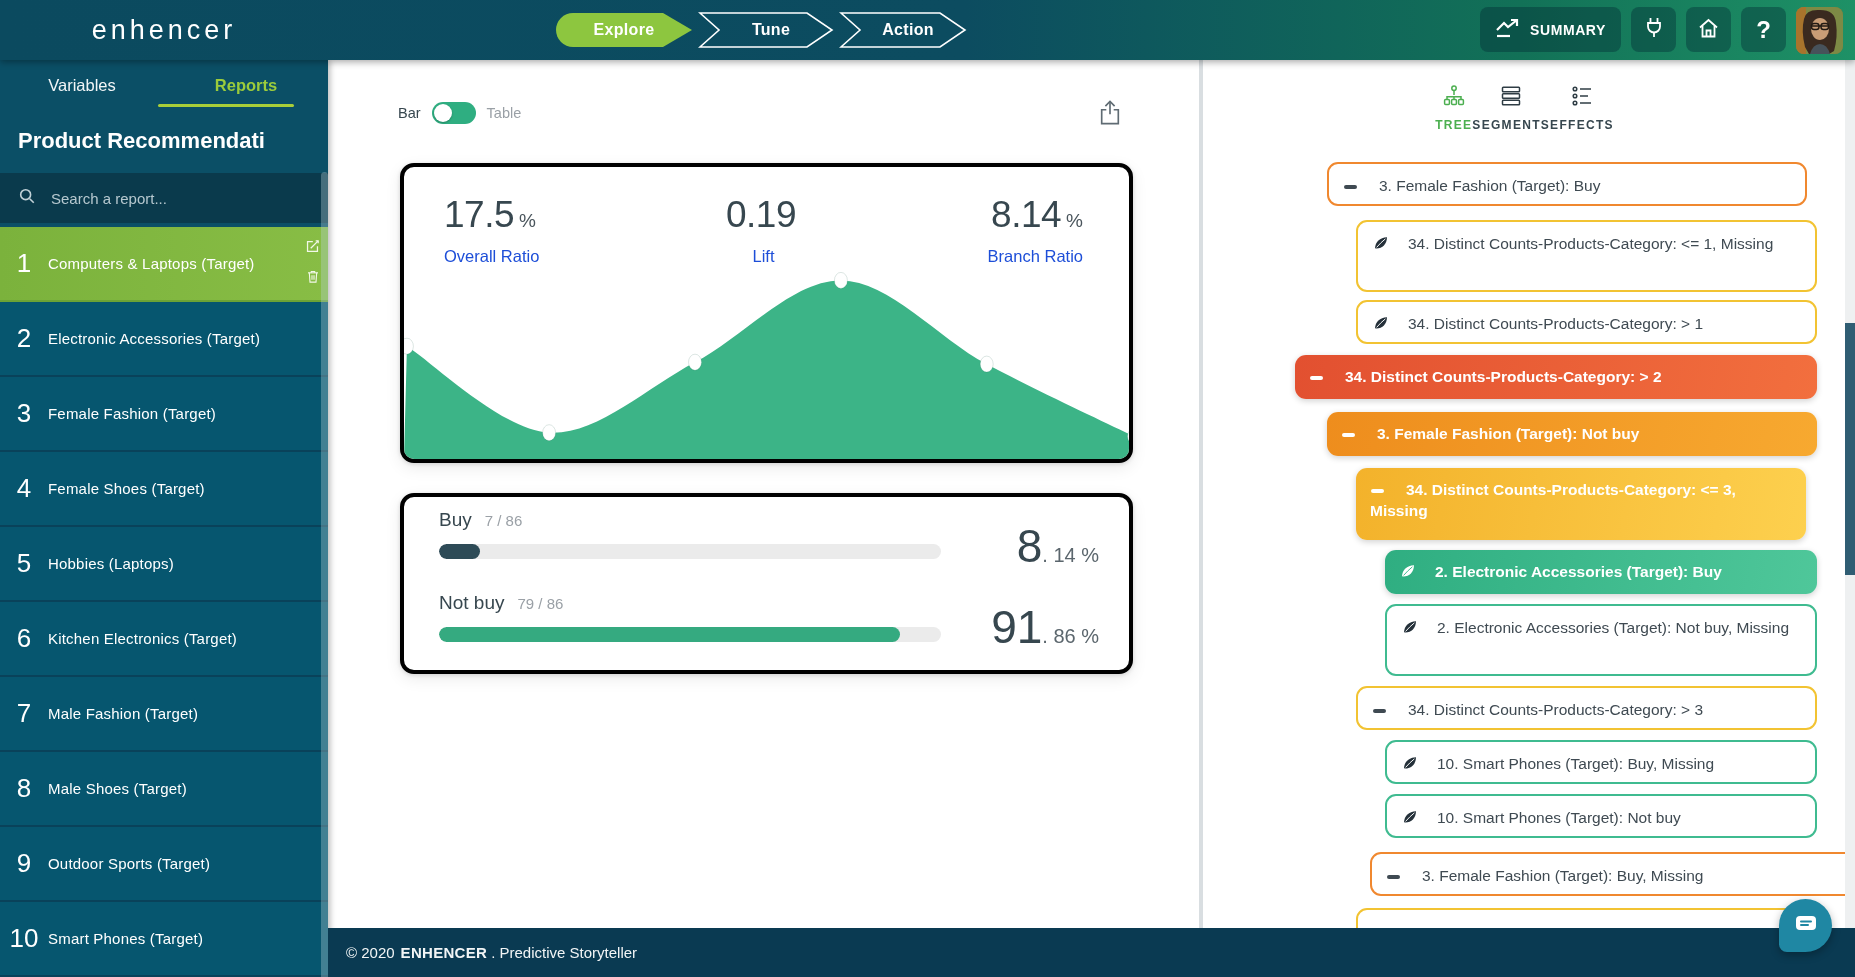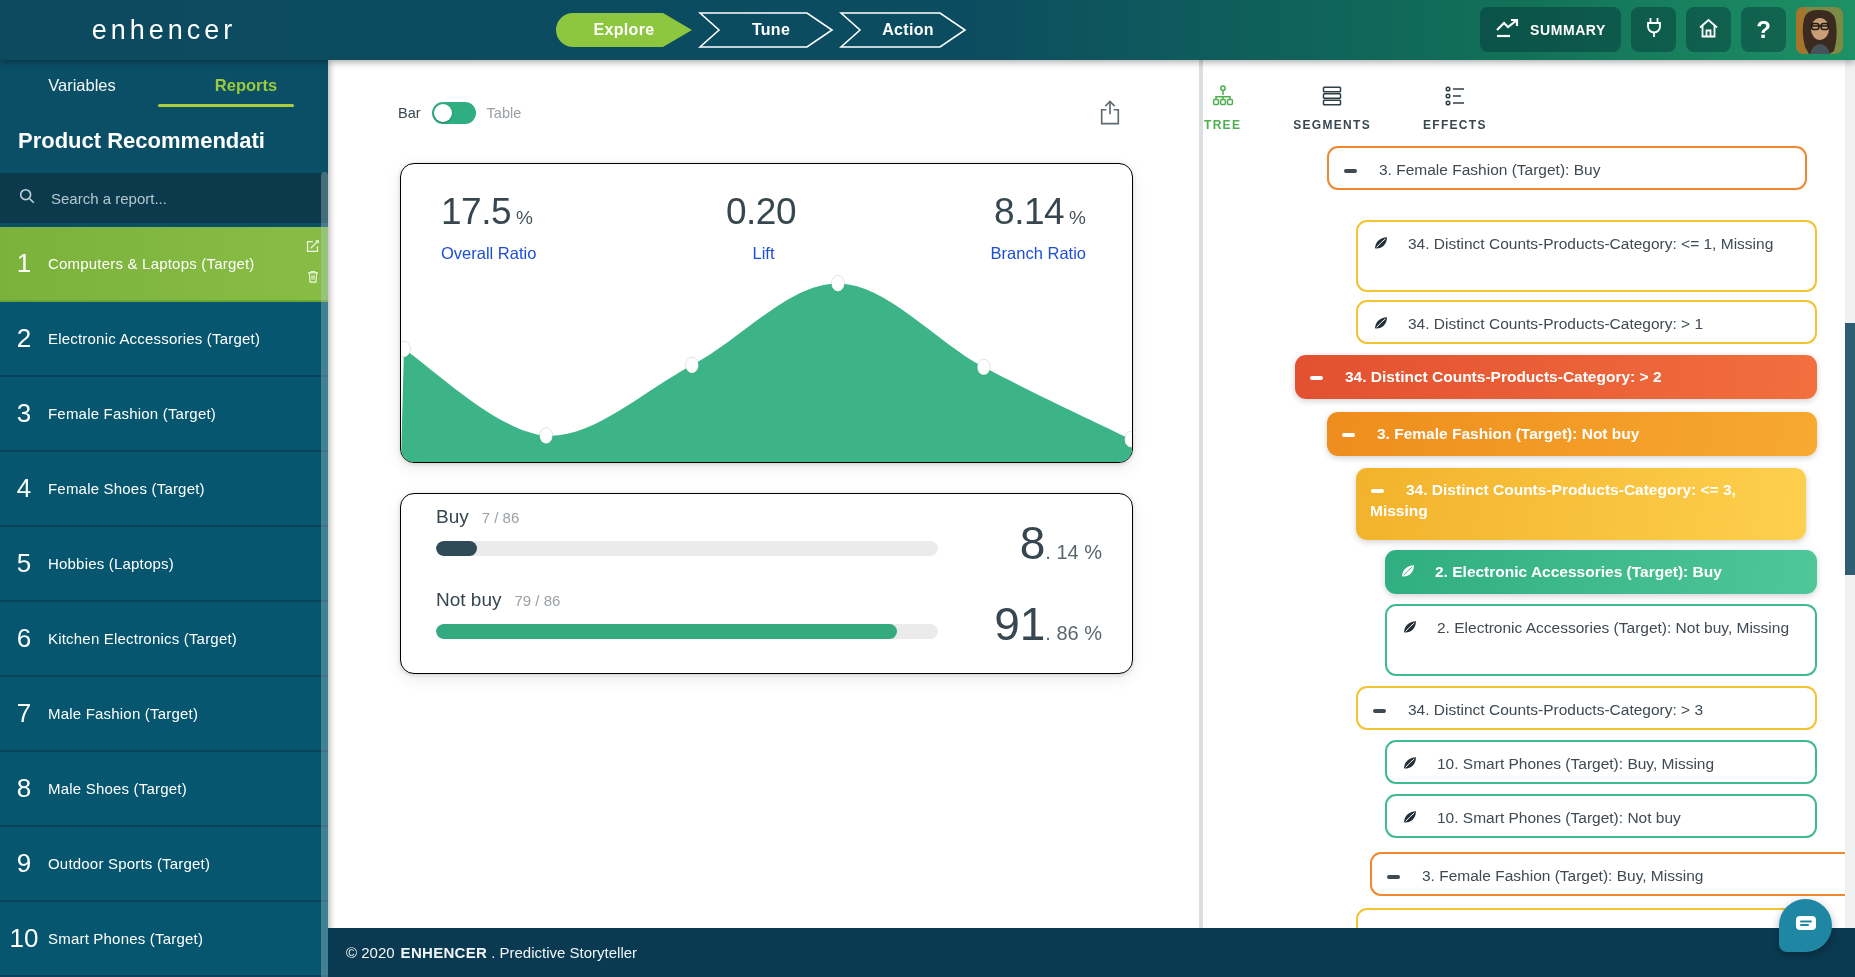--- a/index.html
+++ b/index.html
@@ -42,41 +42,41 @@
     display:flex;align-items:center;padding-left:18px;font-size:15px;z-index:25}
   .footer b{font-weight:700;margin:0 4px 0 6px;letter-spacing:.3px}
   
   .main{position:absolute;left:328px;top:60px;width:873px;height:868px;background:#fff}
   .toggle-row{position:absolute;left:70px;top:42px;display:flex;align-items:center;gap:11px}
   .tg-l{font-size:14.5px;color:#37474f}
   .tg-r{font-size:14.5px;color:#9aa0a6}
   .switch{width:44px;height:22px;border-radius:11px;background:#2fae81;position:relative;cursor:pointer}
   .knob{position:absolute;left:2px;top:2px;width:18px;height:18px;border-radius:50%;background:#fff;box-shadow:0 1px 2px rgba(0,0,0,.25)}
   .export{position:absolute;left:770px;top:38px;cursor:pointer}
-  .card{position:absolute;background:#fff;border-radius:14px;border:1px solid #000000;
+  .card{position:absolute;background:#fff;border-radius:14px;border:4px solid #000000;
     box-shadow:0 1px 4px rgba(0,0,0,.14),0 5px 16px rgba(0,0,0,.08);box-sizing:border-box}
   .card1{left:72px;top:103px;width:733px;height:300px;overflow:hidden}
   .stats{display:flex;justify-content:space-between;padding:27px 46px 0 40px}
   .stat .v{font-size:37px;color:#37474f;letter-spacing:-.5px}
   .stat .u{font-size:19px;color:#4a555c;margin-left:5px}
   .stat .l{font-size:16.5px;color:#1d4ed8;margin-top:11px}
   .chartbox{position:absolute;left:0;right:0;bottom:0;height:188px}
   .card2{left:72px;top:433px;width:733px;height:181px}
   .oc{position:absolute;left:35px;display:flex;align-items:baseline;gap:13px}
   .oc-label{font-size:19px;color:#37474f}
   .oc-count{font-size:15px;color:#9aa0a6}
   .bar{position:absolute;left:35px;width:502px;height:15px;border-radius:8px;background:#ebebeb;overflow:hidden}
   .fill{height:100%;border-radius:8px}
   .oc-val{position:absolute;right:30px;color:#37474f;white-space:nowrap}
   .oc-val .big{font-size:46px;font-weight:500}
   .oc-val .rest{font-size:20px;color:#5b666d}
   .divider{position:absolute;left:1199px;top:60px;width:4px;height:868px;background:#d9dee1}
   
   .rightpanel{position:absolute;left:1204px;top:60px;width:641px;height:868px;background:#fff;overflow:hidden}
-  .rp-tabs{position:absolute;top:24px;left:0;right:0;display:flex;gap:52px}
+  .rp-tabs{position:absolute;top:24px;left:0;right:0;display:flex;justify-content:center;}
   .rp-tab{display:flex;flex-direction:column;align-items:center;gap:7px;font-size:12px;letter-spacing:1.3px;
     color:#37474f;font-weight:600;cursor:pointer}
   .rp-tab.active{color:#4caf50}
   .node{position:absolute;border-radius:11px;font-size:15.5px;box-sizing:border-box;cursor:pointer;color:#3f4a52;background:#fff}
   .node .txt{padding:11px 14px 0 14px;text-indent:36px;line-height:21px}
   .node .ic{position:absolute;left:15px;top:13px}
   .minus{display:block;width:13px;height:3.5px;border-radius:2px;margin-top:8px}
   .n-outline-orange{border:2px solid #f0882f}
   .n-outline-yellow{border:2px solid #f2c332}
   .n-outline-green{border:2px solid #3fbb90}
@@ -246,21 +246,21 @@
           </svg></span>
     </div>
 
     <div class="card card1">
       <div class="stats">
         <div class="stat" style="text-align:left">
           <div><span class="v">17.5</span><span class="u">%</span></div>
           <div class="l">Overall Ratio</div>
         </div>
         <div class="stat" style="text-align:center">
-          <div><span class="v">0.20</span><span class="u"></span></div>
+          <div><span class="v">0.19</span><span class="u"></span></div>
           <div class="l">Lift</div>
         </div>
         <div class="stat" style="text-align:right">
           <div><span class="v">8.14</span><span class="u">%</span></div>
           <div class="l">Branch Ratio</div>
         </div>
       </div>
       <div class="chartbox">
         <svg id="areachart" width="733" height="188" viewBox="0 0 733 188" preserveAspectRatio="none">
             <path d="M2.932,75.2C26.6,89.6,97.1,159.0,145.1,161.7C193.1,164.3,242.4,116.6,291.0,91.2C339.6,65.8,388.2,9.1,436.9,9.4C485.5,9.7,533.9,67.1,582.7,93.1C631.6,119.1,705.5,153.4,730.1,165.4 L733,188 L0,188 Z" fill="#3cb487"></path>
@@ -326,21 +326,21 @@
               <path d="M10 5 H21"></path>
               <circle cx="5" cy="12" r="1.8"></circle>
               <path d="M10 12 H18"></path>
               <circle cx="5" cy="19" r="1.8"></circle>
               <path d="M10 19 H21"></path>
             </svg></span>
         <span>EFFECTS</span>
       </div>
     </div>
     <div class="tree" id="tree-nodes">
-        <div class="node n-outline-orange" style="left: 123px; top: 86px; width: 480px; height: 44px;">
+        <div class="node n-outline-orange" style="left: 123px; top: 102px; width: 480px; height: 44px;">
           <span class="ic">
             <span class="minus" style="background:#3f4a52"></span>
           </span>
           <div class="txt">3. Female Fashion (Target): Buy</div>
         </div>
         <div class="node n-outline-yellow" style="left: 152px; top: 160px; width: 461px; height: 72px;">
           <span class="ic"><svg width="16" height="16" viewBox="0 0 20 20">
               <path d="M2.5 16.5 C3 8.5 8.5 3.2 17.5 2.8 C17.2 11.5 12 16.8 4.2 17 Z" fill="#25313a"></path>
               <path d="M4.5 15.5 C8 11.5 11.5 8 15.5 4.8" stroke="#ffffff" stroke-width="1.2" fill="none"></path>
             </svg></span>

